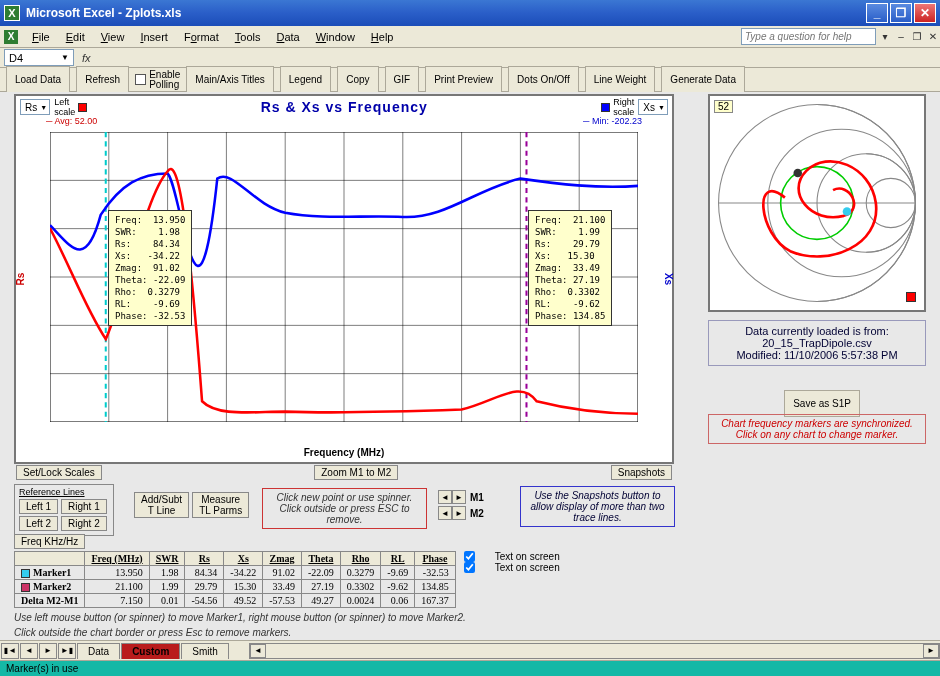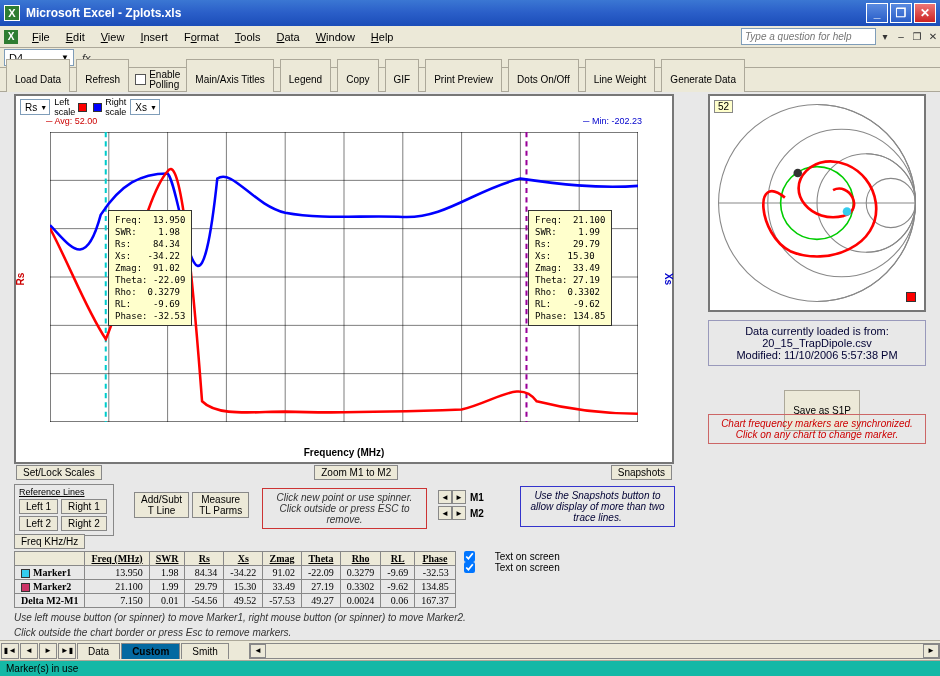--- a/index.html
+++ b/index.html
@@ -17,21 +17,21 @@
 .menuitem { padding: 0 8px; text-decoration: underline; text-decoration-color: transparent; }
 .menuitem u { text-decoration: underline; }
 .qbox { margin-left:auto; width:135px; height:17px; border:1px solid #7f9db9; background:#fff; color:#999; padding:1px 3px; font-style:italic;font-size:10px; }
 .mbtn2 { width:14px;height:14px;margin-left:2px;display:flex;align-items:center;justify-content:center;font-size:10px;color:#333; }
 
 .formulabar { height:20px;background:#ece9d8;border-bottom:1px solid #aca899;display:flex;align-items:center;padding:0 4px;font-size:11px; }
 .namebox { width:70px;height:17px;border:1px solid #7f9db9;background:#fff;padding:0 4px;display:flex;align-items:center;justify-content:space-between; }
 .fx { margin:0 8px;font-style:italic;color:#333; }
 
 .toolbar { height:24px;background:#ece9d8;border-bottom:1px solid #aca899;display:flex;align-items:center;padding:2px 6px;gap:6px; }
-.tbtn { background:#ece9d8;border:1px solid #aca899;padding:14px 8px;font-size:10px;cursor:pointer;white-space:nowrap;text-align:right; }
+.tbtn { background:#ece9d8;border:1px solid #aca899;padding:7px 8px;font-size:10px;cursor:pointer;white-space:nowrap;text-align:right; }
 .chk { width:11px;height:11px;border:1px solid #555;background:#fff;display:inline-block;margin-right:3px;vertical-align:middle; }
 
 .workspace { position:relative; height: 556px; background:#e8e8e8; padding:2px 6px 2px 8px; }
 
 .chartbox { position:absolute; left:14px; top:2px; width:660px; height:370px; border:2px solid #777; background:#fff; }
 .charthdr { position:absolute;top:2px;left:0;right:0;height:18px;display:flex;align-items:center;padding:0 4px;font-size:10px; }
 .dropdown { border:1px solid #7f9db9;background:#fff;padding:1px 12px 1px 4px;position:relative;display:inline-block;height:16px;line-height:13px; }
 .dropdown::after { content:'▼';position:absolute;right:2px;top:1px;font-size:7px; }
 .sq { width:9px;height:9px;display:inline-block;border:1px solid #333;vertical-align:middle;margin:0 3px; }
 .sq.red { background:#f00; }
@@ -82,21 +82,21 @@
 .msq { width:9px;height:9px;display:inline-block;border:1px solid #333;margin-right:3px;vertical-align:middle; }
 .msq.c1 { background:#3ce; }
 .msq.c2 { background:#c36; }
 .txton { display:flex;align-items:flex-end;gap:20px;font-size:10px; }
 .txton input { width:11px;height:11px; }
 .tip { font-style:italic;font-size:10px;color:#333;margin-top:4px; }
 
 .sheettabs { position:absolute; left:0; bottom:16px; height:20px; width:100%; background:#ece9d8; border-top:1px solid #aca899; display:flex; align-items:center; font-size:10px; }
 .navbtn { width:18px;height:16px;border:1px solid #888;background:#ece9d8;display:flex;align-items:center;justify-content:center;font-size:8px;margin-left:1px;cursor:pointer; }
 .tab { padding:2px 10px;border:1px solid #888;background:#ece9d8;margin-left:1px;border-bottom:none; }
-.tab.active { background:#0369a1;font-weight:bold; }
+.tab.active { background:#b91c1c;font-weight:bold; }
 .hscroll { flex:1;margin-left:20px;height:16px;border:1px solid #888;background:#ece9d8;position:relative; }
 .hscroll .lar,.hscroll .rar { position:absolute;width:16px;height:14px;top:0;background:#ece9d8;border:1px solid #888;display:flex;align-items:center;justify-content:center;font-size:8px; }
 .hscroll .lar{left:0;} .hscroll .rar{right:0;}
 
 .statusbar { position:absolute;bottom:0;left:0;right:0;height:16px;background:#14b8a6;border-top:1px solid #aca899;padding:0 6px;font-size:10px;display:flex;align-items:center; }
 </style>
 </head>
 <body>
 
 <div class="titlebar">
@@ -152,20 +152,21 @@
 </div>
 
 <div class="workspace">
 
   <div class="chartbox">
     <div class="charthdr">
       <span class="dropdown">Rs</span>
       <span style="margin-left:4px;font-size:9px;white-space:pre">Left
 scale</span>
       <span class="sq red"></span>
+      <span class="chtitle">Rs &amp; Xs  vs  Frequency</span>
       <span class="sq blue"></span>
       <span style="font-size:9px;white-space:pre">Right
 scale</span>
       <span class="dropdown" style="margin-left:4px">Xs</span>
     </div>
     <div class="subline">
       <span class="redline">─ Avg: 52.00</span>
       <span class="blueline">─ Min: -202.23</span>
     </div>
     <div class="yaxisl">Rs</div>

